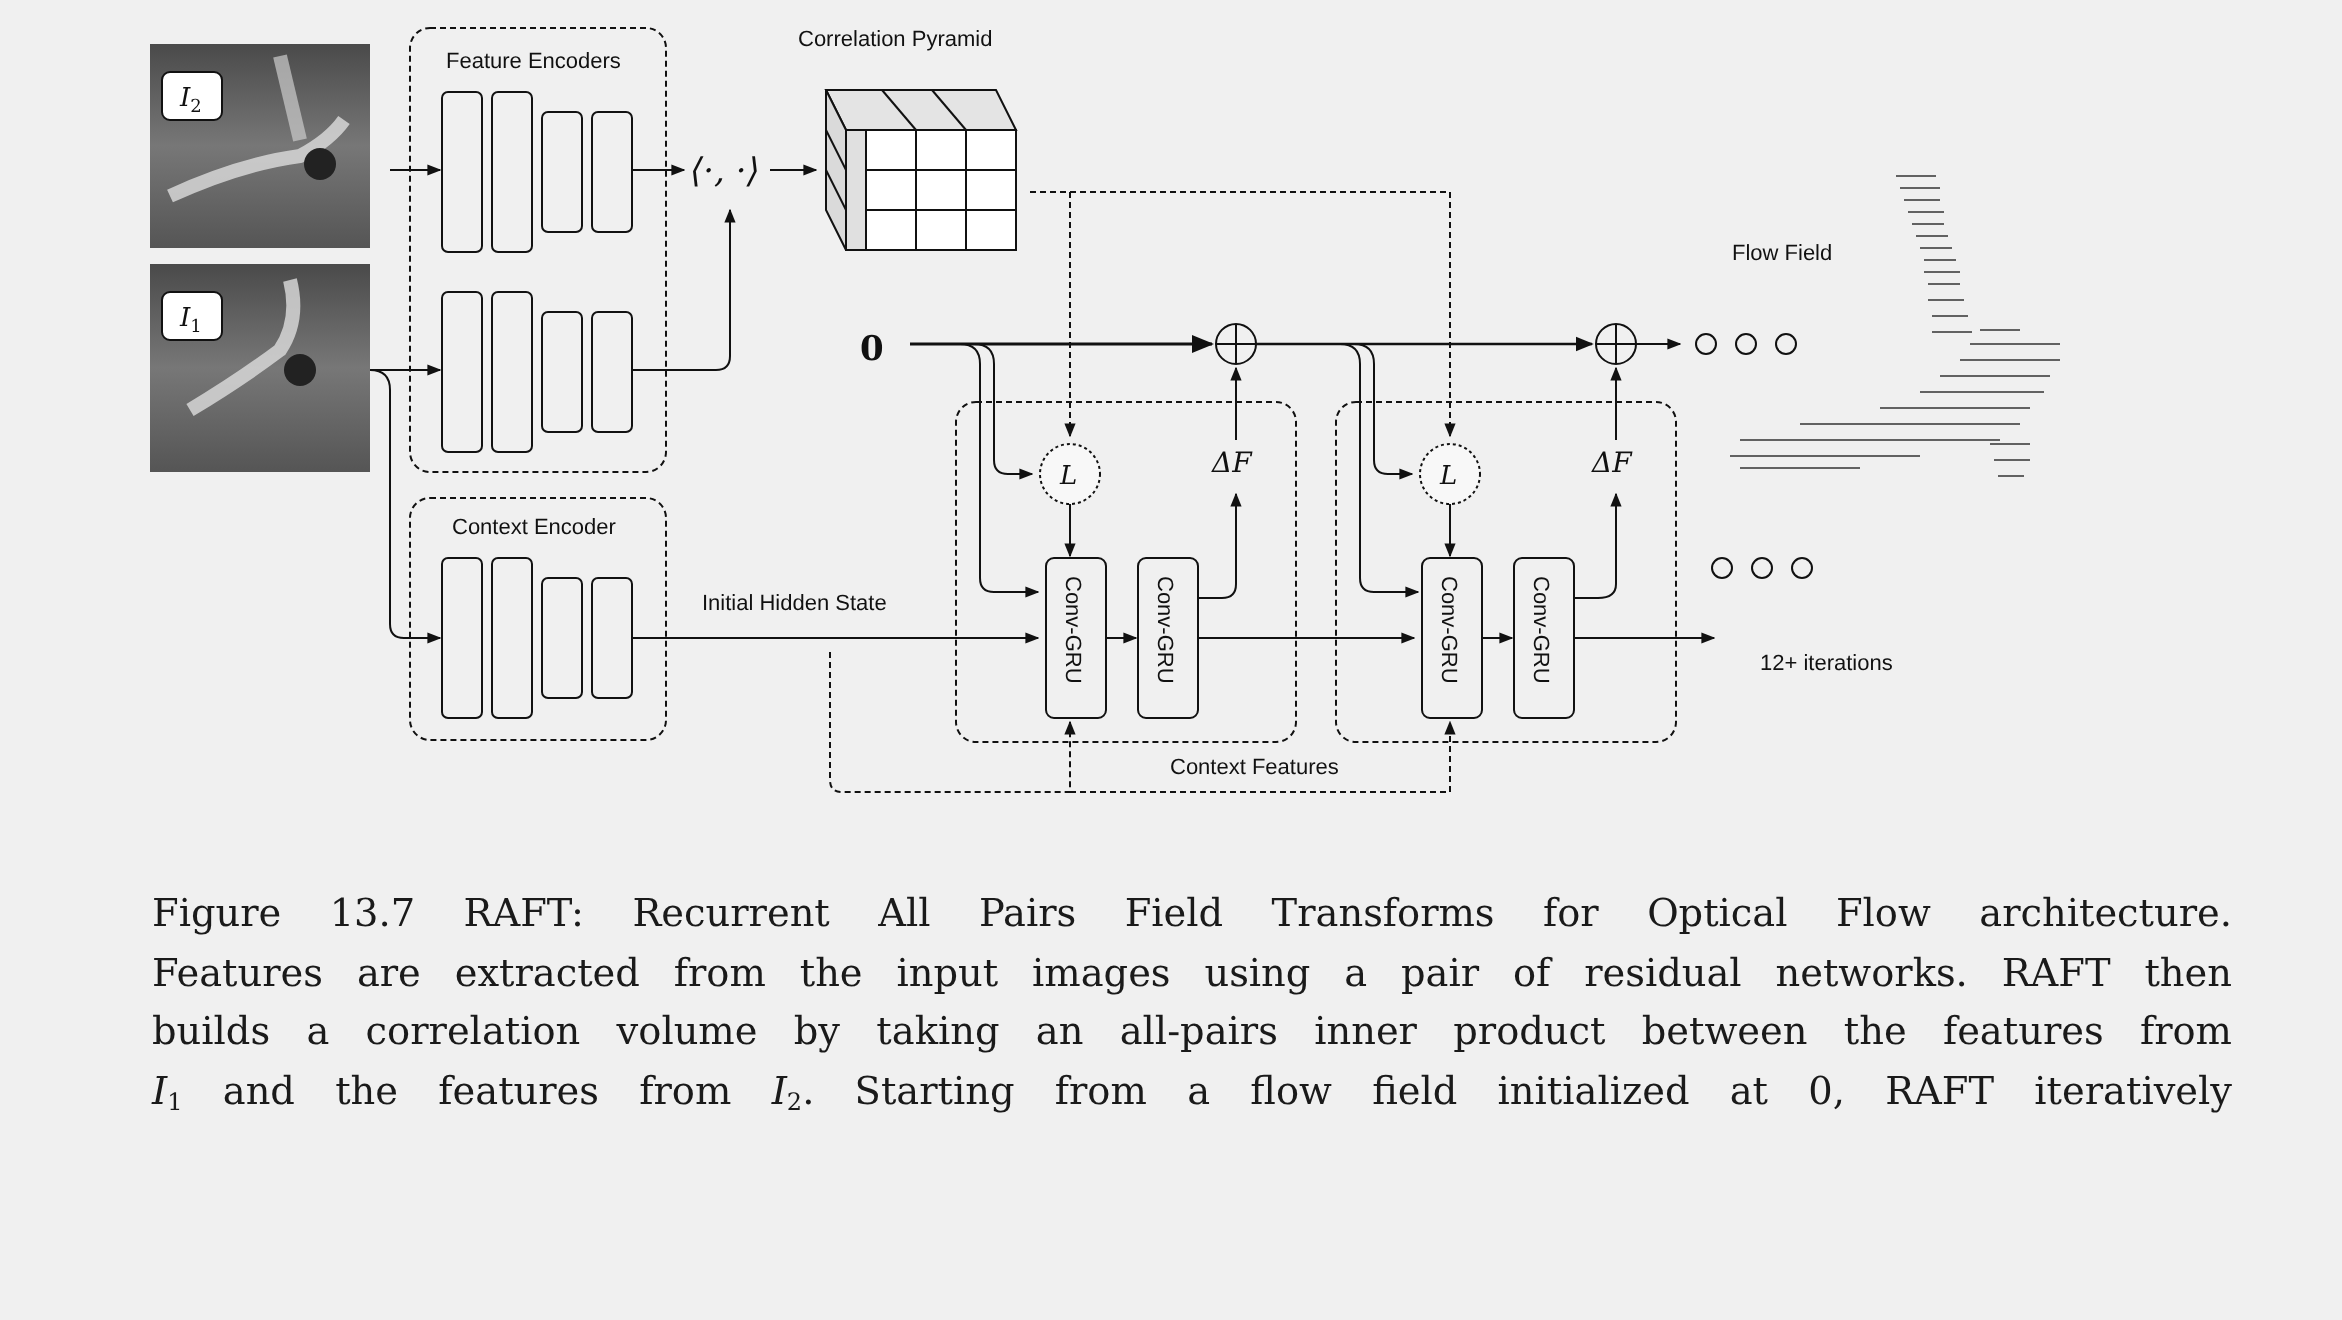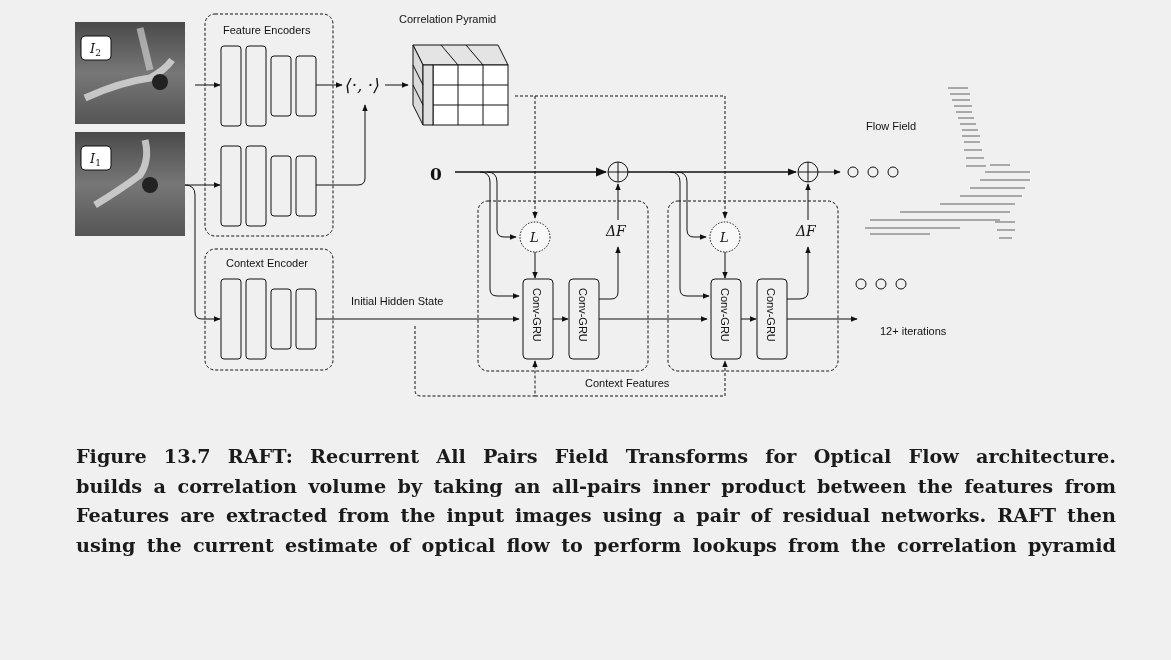--- a/index.html
+++ b/index.html
@@ -5,21 +5,21 @@
   html, body { margin: 0; padding: 0; }
   body { width: 1171px; height: 660px; background: #f0f0f0; position: relative; overflow: hidden; }
   #diagram { position: absolute; left: 0; top: 0; }
   .lbl { font-family: "Liberation Sans", sans-serif; font-size: 11px; fill: #111; }
   .math { font-family: "DejaVu Serif", serif; font-style: italic; fill: #111; }
   .caption {
     position: absolute; left: 76px; top: 442px; width: 1040px;
     font-family: "DejaVu Serif", serif; font-size: 19.2px; line-height: 29.7px; color: #1a1a1a;
     text-align: justify; text-align-last: left;
   }
-  .caption span.line { display: block; white-space: nowrap; text-align-last: justify; font-weight: bold; }
+  .caption span.line { display: block; white-space: nowrap; text-align-last: justify; }
   .caption span.line.last { text-align-last: left; }
   .caption i { font-style: italic; }
   sub { font-size: 12px; vertical-align: -3px; font-style: normal; }
 </style>
 </head>
 <body>
 
 <svg id="diagram" width="1171" height="430" viewBox="0 0 1171 430" xmlns="http://www.w3.org/2000/svg">
   <defs>
     <marker id="arr" viewBox="0 0 10 10" refX="9" refY="5" markerWidth="7" markerHeight="7" orient="auto-start-reverse">
@@ -173,16 +173,16 @@
     <g stroke="#333" stroke-width="1">
       <path d="M948,88 L968,88 M950,94 L970,94 M952,100 L970,100 M954,106 L972,106 M956,112 L972,112 M958,118 L974,118 M960,124 L976,124 M962,130 L978,130 M962,136 L980,136 M964,142 L980,142 M964,150 L982,150 M966,158 L984,158 M966,166 L986,166"></path>
       <path d="M990,165 L1010,165 M985,172 L1030,172 M980,180 L1030,180 M970,188 L1025,188 M960,196 L1022,196 M940,204 L1015,204 M900,212 L1010,212 M870,220 L1000,220 M865,228 L960,228 M870,234 L930,234 M995,222 L1015,222 M997,230 L1015,230 M999,238 L1012,238"></path>
     </g>
   </g>
   <text class="lbl" x="866" y="130">Flow Field</text>
 </svg>
 
 <div class="caption">
   <span class="line">Figure 13.7 RAFT: Recurrent All Pairs Field Transforms for Optical Flow architecture.</span>
+  <span class="line">Features are extracted from the input images using a pair of residual networks. RAFT then</span>
   <span class="line">builds a correlation volume by taking an all-pairs inner product between the features from</span>
-  <span class="line">Features are extracted from the input images using a pair of residual networks. RAFT then</span>
-  <span class="line">using the current estimate of optical flow to perform lookups from the correlation pyramid</span>
+  <span class="line"><i><span>I</span><sub>1</sub></i><span> and the features from </span><i><span>I</span><sub>2</sub></i><span>. Starting from a flow field initialized at 0, RAFT iteratively</span></span>
 </div>
 
 </body></html>

